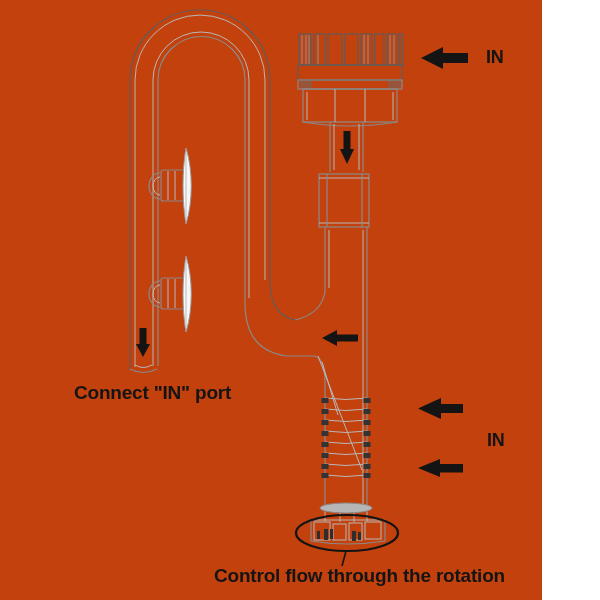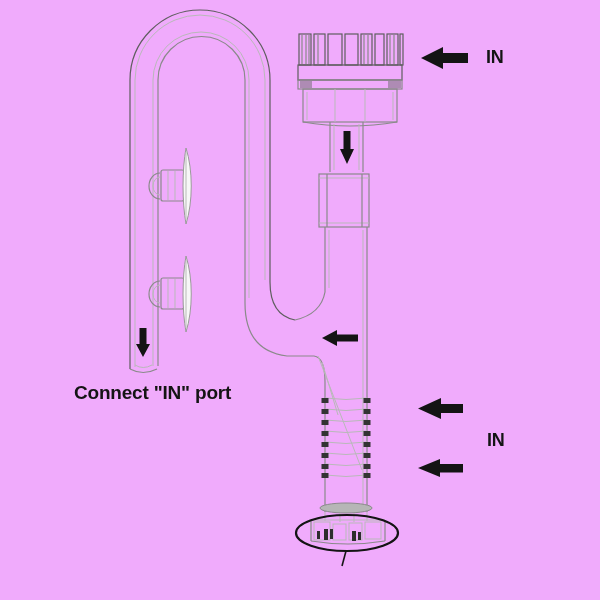--- a/index.html
+++ b/index.html
@@ -1,17 +1,17 @@
 <!DOCTYPE html>
 <html><head>
 <meta charset="utf-8">
 <style>
   html,body{margin:0;padding:0;background:#fff;}
   .stage{
-    position:relative;width:600px;height:600px;background:#f0abfc;overflow:hidden;
+    position:relative;width:542px;height:600px;background:#c2410c;overflow:hidden;
     font-family:"Liberation Sans",sans-serif;
   }
   .stage svg{position:absolute;left:0;top:0;}
   .label{
     position:absolute;color:#141414;font-weight:bold;letter-spacing:-0.2px;
     white-space:nowrap;font-size:19px;line-height:21px;
   }
   .label.in{font-size:18px;}
   .thin{stroke:#b9b9b9;stroke-width:1;fill:none;}
   .mid{stroke:#8a8a8a;stroke-width:1.2;fill:none;}
@@ -169,13 +169,14 @@
   </svg>
 
   <div class="label in" style="left:486px;top:47px;">IN</div>
 
   <div class="label in" style="left:487px;top:430px;">IN</div>
 
   <div class="label" style="left:74px;top:382px;">
     <div>Connect "IN" port</div>
   </div>
 
+  <div class="label" style="left:214px;top:565px;">Control flow through the rotation</div>
 </div>
 
 </body></html>

